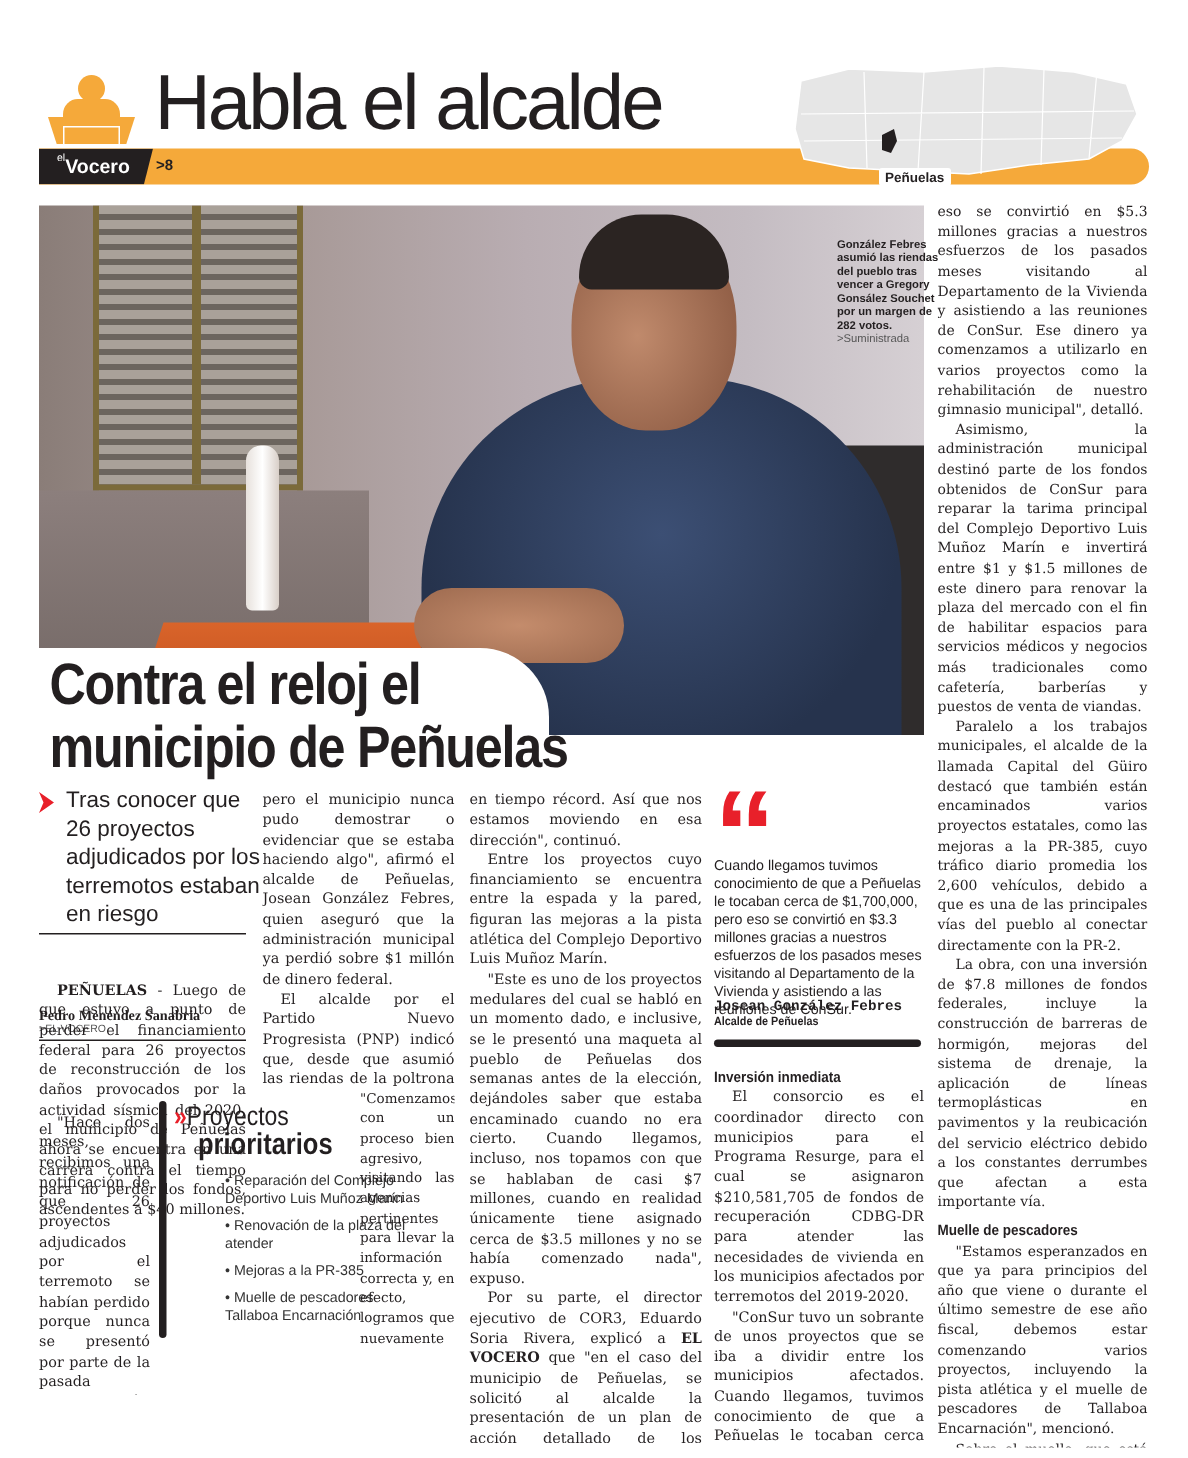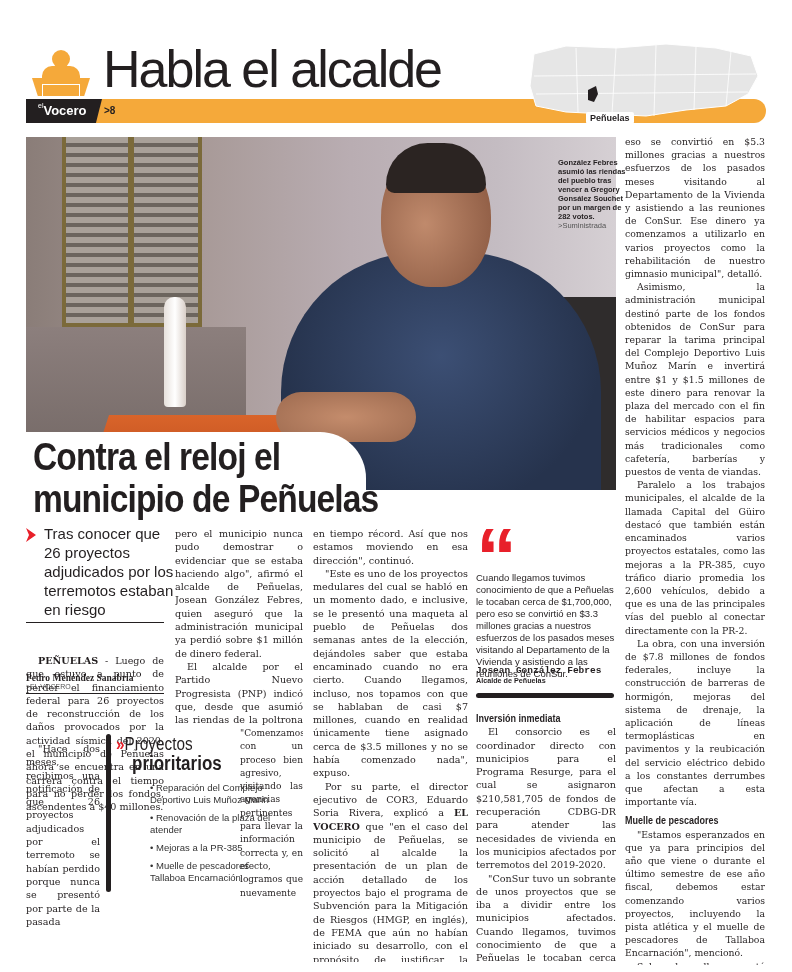--- a/index.html
+++ b/index.html
@@ -157,20 +157,21 @@
 <div class="col" style="left:175px; top:527px; width:128px; height:200px; overflow:hidden;">
   <p class="noindent">pero el municipio nunca pudo demostrar o evidenciar que se estaba haciendo algo", afirmó el alcalde de Peñuelas, Josean González Febres, quien aseguró que la administración municipal ya perdió sobre $1 millón de dinero federal.</p>
   <p>El alcalde por el Partido Nuevo Progresista (PNP) indicó que, desde que asumió las riendas de la poltrona municipal en enero, tras vencer en las elecciones generales del 2024 al entonces incumbente Gregory Gonsález Souchet por un margen de 282 votos, comenzaron a llegar al ayuntamiento notificaciones de la Agencia Federal de Manejo de Emergencias (FEMA, en inglés) y de la Oficina Central de Recuperación, Reconstrucción y Resiliencia (COR3, en inglés) advirtiendo la pobre ejecución de proyectos y la falta de documentos e información.</p>
 </div>
 <div class="col" style="left:240px; top:727px; width:63px; height:175px; overflow:hidden; font-size:9px;">
   <p class="noindent">"Comenzamos con un proceso bien agresivo, visitando las agencias pertinentes para llevar la información correcta y, en efecto, logramos que nuevamente nos adjudicaran esos 26 proyectos, pero en este momento los tenemos que hacer</p>
 </div>
 
 <div class="col" style="left:313px; top:527px; width:155px; height:435px; overflow:hidden;">
   <p class="noindent">en tiempo récord. Así que nos estamos moviendo en esa dirección", continuó.</p>
+  <p>Entre los proyectos cuyo financiamiento se encuentra entre la espada y la pared, figuran las mejoras a la pista atlética del Complejo Deportivo Luis Muñoz Marín.</p>
   <p>"Este es uno de los proyectos medulares del cual se habló en un momento dado, e inclusive, se le presentó una maqueta al pueblo de Peñuelas dos semanas antes de la elección, dejándoles saber que estaba encaminado cuando no era cierto. Cuando llegamos, incluso, nos topamos con que se hablaban de casi $7 millones, cuando en realidad únicamente tiene asignado cerca de $3.5 millones y no se había comenzado nada", expuso.</p>
   <p><span>Por su parte, el director ejecutivo de COR3, Eduardo Soria Rivera, explicó a </span><b>EL VOCERO</b><span> que "en el caso del municipio de Peñuelas, se solicitó al alcalde la presentación de un plan de acción detallado de los proyectos bajo el programa de Subvención para la Mitigación de Riesgos (HMGP, en inglés), de FEMA que aún no habían iniciado su desarrollo, con el propósito de justificar la continuidad de los proyectos y los fondos asignados".</span></p>
 
 </div>
 
 <div class="quote-mark">“</div>
 <div class="quote-text">Cuando llegamos tuvimos conocimiento de que a Peñuelas le tocaban cerca de $1,700,000, pero eso se convirtió en $3.3 millones gracias a nuestros esfuerzos de los pasados meses visitando al Departamento de la Vivienda y asistiendo a las reuniones de ConSur.</div>
 <div class="quote-author">
   <span class="n">Josean González Febres</span>
   <span class="r">Alcalde de Peñuelas</span>

